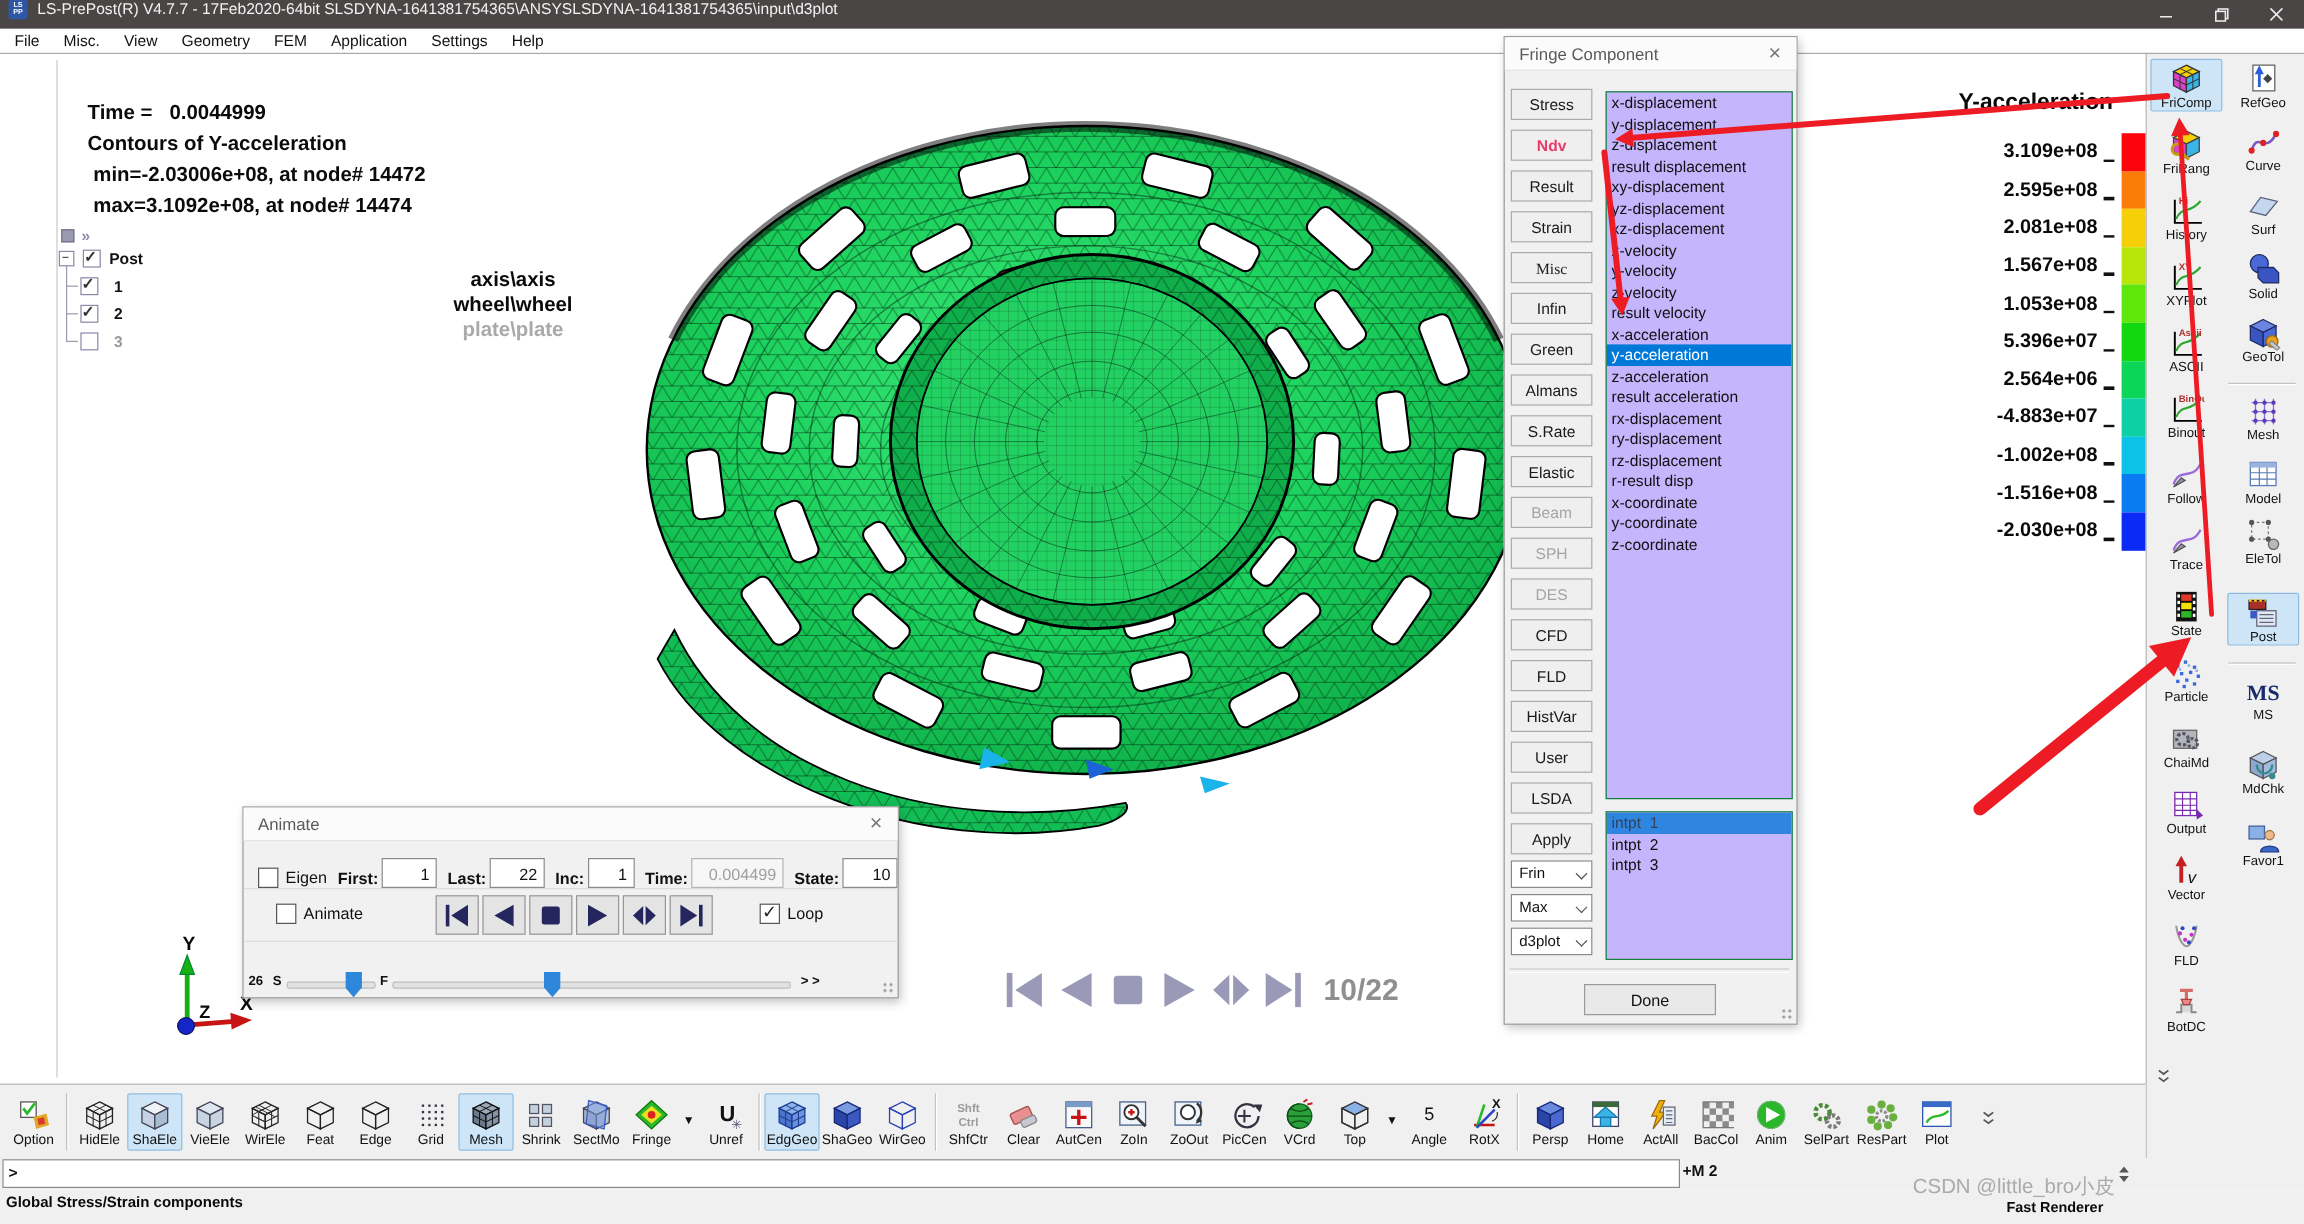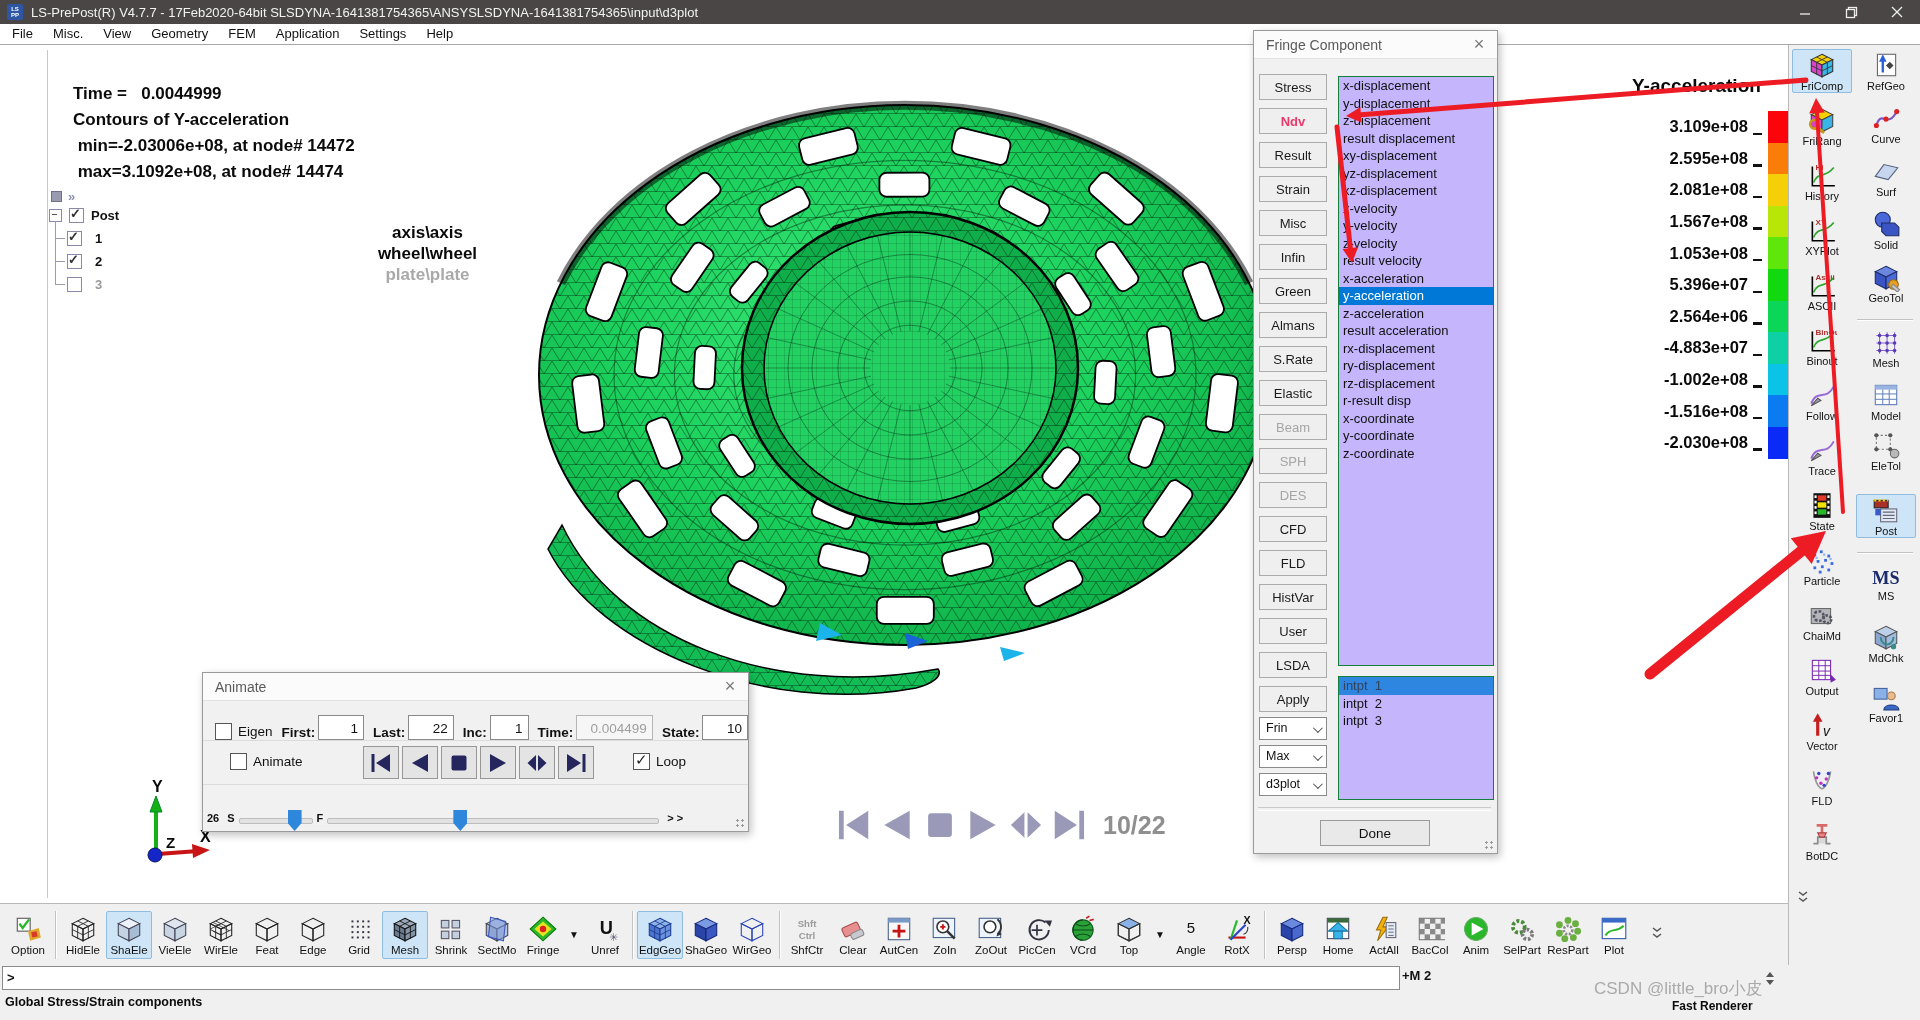--- a/index.html
+++ b/index.html
@@ -1,20 +1,20 @@
 <!DOCTYPE html>
 <html><head>
 <meta charset="utf-8">
 <style>
   html,body{margin:0;padding:0;width:1920px;height:1020px;overflow:hidden;
     font-family:"Liberation Sans",sans-serif;background:#f0f0f0;}
   .screen{position:absolute;left:0;top:0;width:1920px;height:1020px;background:#fff;}
   
   .titlebar{position:absolute;left:0;top:0;width:1920px;height:24px;background:#4a4645;
-    display:flex;align-items:center;color:#f2f2f2;font-size:13px;}
+    display:flex;align-items:flex-start;color:#f2f2f2;font-size:13px;}
   .app-icon{width:16px;height:16px;margin:0 8px 0 7px;background:#2d57a5;color:#fff;
     font-size:6px;font-weight:bold;display:flex;flex-direction:column;align-items:center;justify-content:center;line-height:6px;border-radius:2px;}
   .title-text{flex:1;white-space:nowrap;overflow:hidden;}
   .win-btns{display:flex;height:24px;}
   .win-btn{width:46px;height:24px;display:flex;align-items:center;justify-content:center;}
   .win-btn svg{stroke:#eee;fill:none;stroke-width:1.3;}
   
   .menubar{position:absolute;left:0;top:24px;width:1920px;height:20px;background:#fff;
     display:flex;align-items:center;font-size:13px;color:#111;border-bottom:1px solid #a8a8a8;box-shadow:0 1px 0 #fff inset;}
   .menu-item{padding:0 10px;height:20px;line-height:20px;}
@@ -1039,21 +1039,21 @@
   <div class="dlg" id="fringeDlg">
     <div class="dlg-title">
       <span>Fringe Component</span>
       <span class="dlg-x">×</span>
     </div>
     <div id="fringeCats">
         <button class="cat" style="top: 43px;">Stress</button>
         <button class="cat active" style="top: 77px;">Ndv</button>
         <button class="cat" style="top: 111px;">Result</button>
         <button class="cat" style="top: 145px;">Strain</button>
-        <button class="cat" style="top: 179px;">Misc</button>
+        <button class="cat" style="top: 179px; font-family: Liberation Serif, serif;">Misc</button>
         <button class="cat" style="top: 213px;">Infin</button>
         <button class="cat" style="top: 247px;">Green</button>
         <button class="cat" style="top: 281px;">Almans</button>
         <button class="cat" style="top: 315px;">S.Rate</button>
         <button class="cat" style="top: 349px;">Elastic</button>
         <button class="cat disabled" style="top: 383px;">Beam</button>
         <button class="cat disabled" style="top: 417px;">SPH</button>
         <button class="cat disabled" style="top: 451px;">DES</button>
         <button class="cat" style="top: 485px;">CFD</button>
         <button class="cat" style="top: 519px;">FLD</button>

